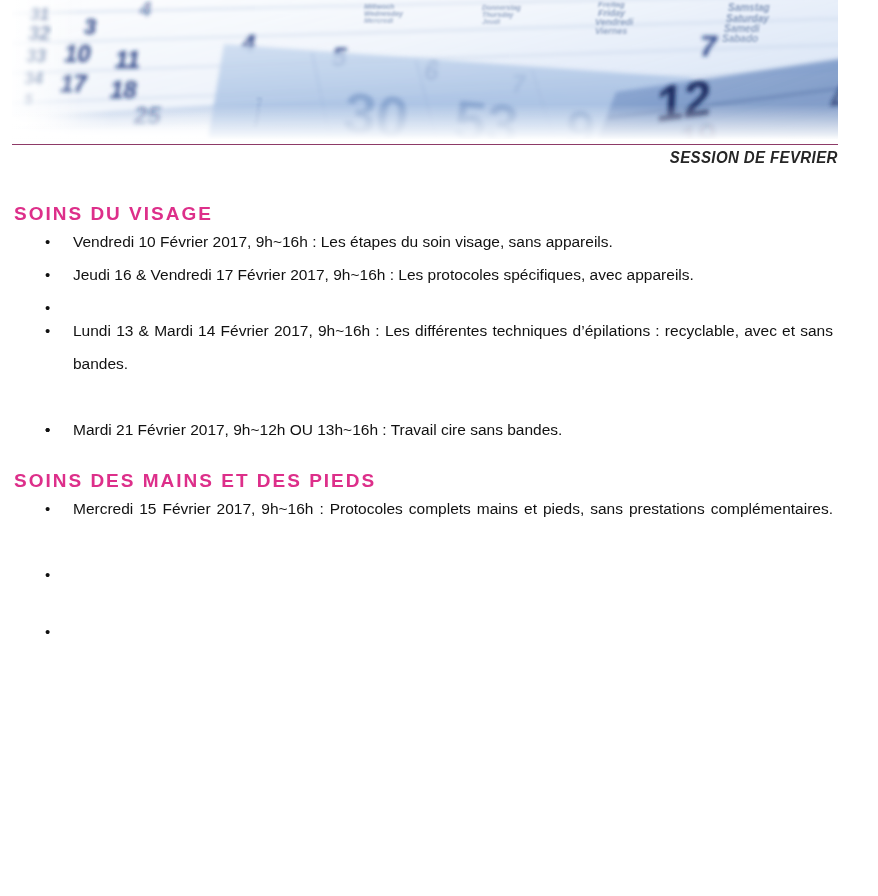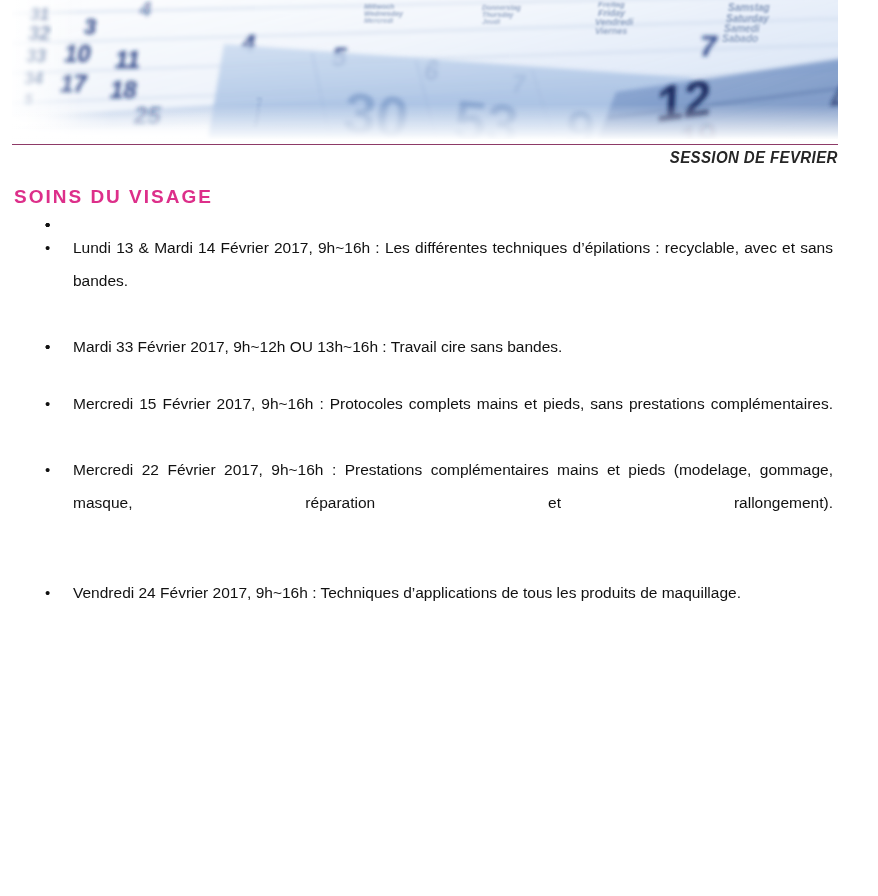--- a/index.html
+++ b/index.html
@@ -69,21 +69,21 @@
     color: #262626;
     white-space: nowrap;
     transform: scaleX(0.94);
     transform-origin: right center;
   }
 
   
   .content {
     position: absolute;
     left: 0;
-    top: 186px;
+    top: 203px;
     width: 878px;
   }
 
   .section { margin: 0; }
 
   .section-heading {
     margin: 0;
     padding: 0 0 0 14px;
     color: #dd2f8a;
     font-family: "Liberation Sans", sans-serif;
@@ -254,68 +254,69 @@
 
   <div class="session-label">SESSION DE FEVRIER</div>
 
   <div class="content">
 
     <div class="section">
       <div class="section-heading">SOINS DU VISAGE</div>
       <ul class="bullet-list">
         <li class="bullet-item">
           <span class="dot">•</span>
-        </li>
-        <li class="bullet-item">
-          <span class="dot">•</span>
+          <span>Vendredi 10 Février 2017, 9h~16h : Les étapes du soin visage, sans appareils.</span>
+        </li>
+        <li class="bullet-item">
+          <span class="dot">•</span>
+          <span>Jeudi 16 &amp; Vendredi 17 Février 2017, 9h~16h : Les protocoles spécifiques, avec appareils.</span>
         </li>
         <li class="bullet-item">
           <span class="dot">•</span>
         </li>
       </ul>
     </div>
 
     <div class="sec-gap-1"></div>
 
     <div class="section">
       <ul class="bullet-list">
         <li class="bullet-item justify">
           <span class="dot">•</span>
           <span>Lundi 13 &amp; Mardi 14 Février 2017, 9h~16h : Les différentes techniques d’épilations : recyclable, avec et sans bandes.</span>
         </li>
         <li class="bullet-item">
           <span class="dot">•</span>
         </li>
         <li class="bullet-item">
           <span class="dot">•</span>
-          <span>Mardi 33 Février 2017, 9h~12h OU 13h~16h : Travail cire sans bandes.</span>
+          <span>Mardi 21 Février 2017, 9h~12h OU 13h~16h : Travail cire sans bandes.</span>
+        </li>
+      </ul>
+    </div>
+
+    <div class="sec-gap-2"></div>
+
+    <div class="section">
+      <div class="section-heading">SOINS DES MAINS ET DES PIEDS</div>
+      <ul class="bullet-list">
+        <li class="bullet-item justify">
+          <span class="dot">•</span>
+          <span>Mercredi 15 Février 2017, 9h~16h : Protocoles complets mains et pieds, sans prestations complémentaires.</span>
+        </li>
+        <li class="bullet-item justify">
+          <span class="dot">•</span>
         </li>
       </ul>
     </div>
 
     <div class="sec-gap-2"></div>
 
     <div class="section">
       <ul class="bullet-list">
-        <li class="bullet-item justify">
-          <span class="dot">•</span>
-          <span>Mercredi 15 Février 2017, 9h~16h : Protocoles complets mains et pieds, sans prestations complémentaires.</span>
-        </li>
-        <li class="bullet-item justify">
-          <span class="dot">•</span>
-          <span>Mercredi 22 Février 2017, 9h~16h : Prestations complémentaires mains et pieds (modelage, gommage, masque, réparation et rallongement).</span>
-        </li>
-      </ul>
-    </div>
-
-    <div class="sec-gap-2"></div>
-
-    <div class="section">
-      <ul class="bullet-list">
-        <li class="bullet-item">
-          <span class="dot">•</span>
-          <span>Vendredi 24 Février 2017, 9h~16h : Techniques d’applications de tous les produits de maquillage.</span>
+        <li class="bullet-item">
+          <span class="dot">•</span>
         </li>
       </ul>
     </div>
 
   </div>
 </div>
 
 </body></html>

